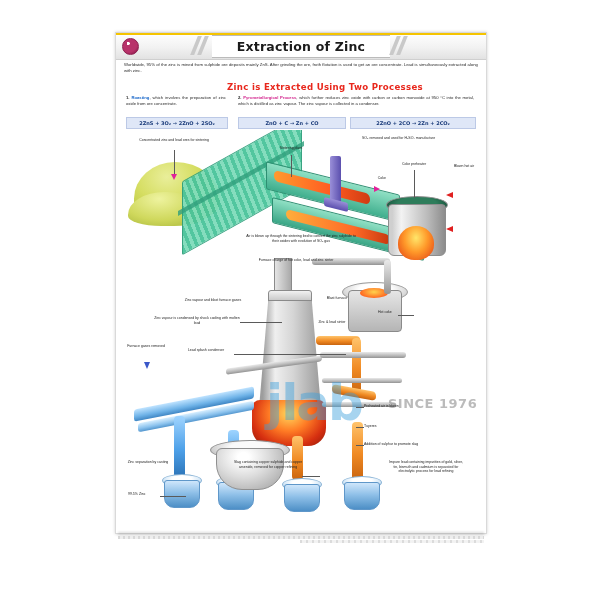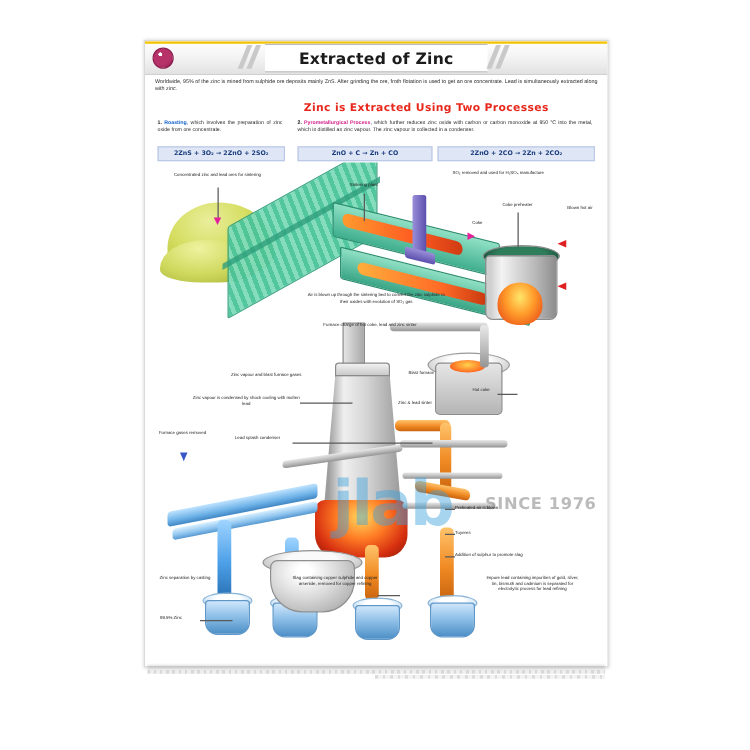--- a/index.html
+++ b/index.html
@@ -51,21 +51,21 @@
   .s1{left:78px;} .s2{left:85px;} .s3{left:277px;} .s4{left:284px;}
 
   
   .intro{
     position:absolute;left:8px;top:29px;width:354px;
     font-size:4.3px;line-height:1.45;color:#2b2b2b;text-align:justify;
   }
   .subhead{
     position:absolute;left:0;top:49px;width:418px;text-align:center;
     font-family:"DejaVu Sans",sans-serif;font-weight:bold;font-size:8.6px;
-    color:#e8271c;letter-spacing:.3px;padding-left:16px;
+    color:#e8271c;letter-spacing:.3px;
   }
 
   
   .col{position:absolute;top:62px;font-size:4.2px;line-height:1.5;color:#2b2b2b;text-align:justify;}
   .col-l{left:10px;width:100px;}
   .col-r{left:122px;width:236px;}
   .col b.num{color:#1b1b1b;font-weight:bold;}
   .kw-blue{color:#1464c8;font-weight:bold;}
   .kw-pink{color:#d2238c;font-weight:bold;}
 
@@ -303,21 +303,21 @@
 <div id="stage">
 
   <div class="poster">
 
     <div class="hdr">
       <div class="hdr-top-rule"></div>
       <div class="hdr-logo"></div>
       <div class="slash s1"></div>
       <div class="slash s2"></div>
       <div class="hdr-title-wrap">
-        <span class="hdr-title">Extracted of Zinc</span>
+        <span class="hdr-title">Extraction of Zinc</span>
       </div>
       <div class="slash s3"></div>
       <div class="slash s4"></div>
     </div>
 
     <div class="intro">Worldwide, 95% of the zinc is mined from sulphide ore deposits mainly ZnS. After grinding the ore, froth flotation is used to get an ore concentrate. Lead is simultaneously extracted along with zinc.</div>
     <div class="subhead">Zinc is Extracted Using Two Processes</div>
 
     <div class="col col-l">
       <b class="num">1.</b>

